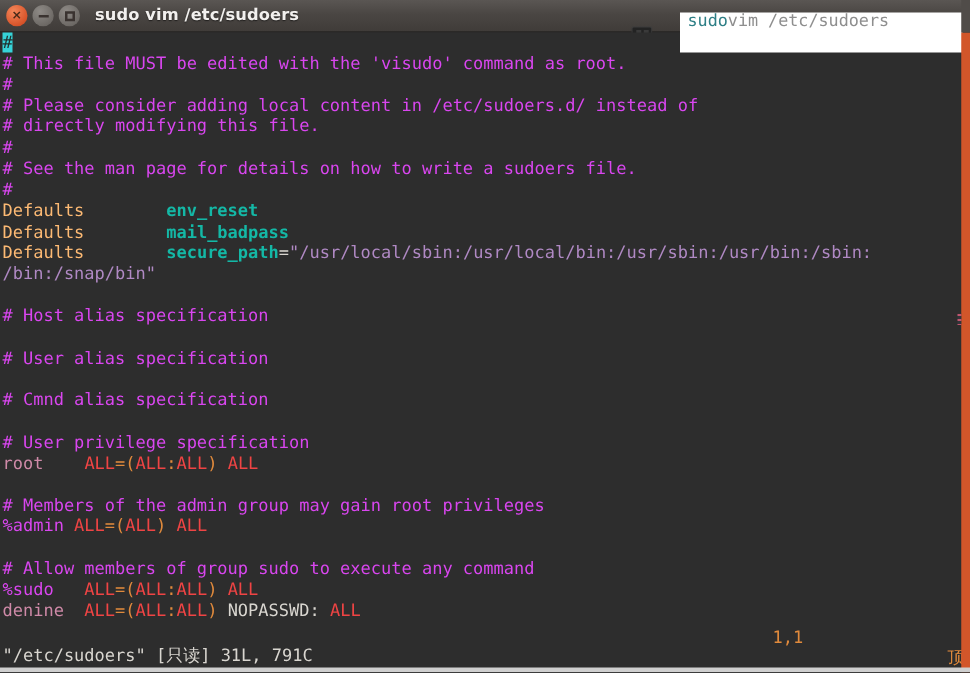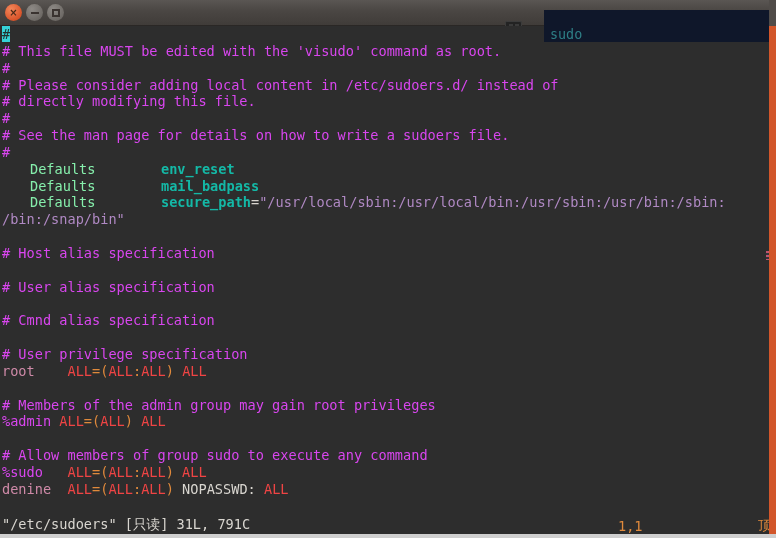--- a/index.html
+++ b/index.html
@@ -61,35 +61,35 @@
   .lines {
     position: absolute; top: 0; left: 0; right: 0;
     font-size: 13.6px; line-height: 16.85px;
     white-space: pre;
     padding-left: 2px;
   }
   .ln { height: 16.85px; }
 
   
   .cmt   { color: #d946ef; }
-  .kw    { color: #86efac; margin-left: 28px; }          
+  .kw    { color: #fdba74; }          
   .opt   { color: #14b8a6; font-weight: bold; }  
   .str   { color: #b089c4; }          
   .user  { color: #cf8aa8; }          
   .grp   { color: #d946ef; }          
   .all   { color: #ef4444; }
   .op    { color: #e08a3c; }          
   .plain { color: #d9d6d0; }
   .cursor { background: #36d3d8; color: #22312f; }
 
   
   .overlay {
     position: absolute; left: 544px; top: 10px; width: 226px; height: 32px;
-    background: #0f172a;
-    display: flex; align-items: flex-end;
+    background: #ffffff;
+    display: flex; align-items: flex-start;
     padding-left: 6px;
     font-size: 13.4px;
     z-index: 5;
   }
   .ov-a { color: #2e7f86; }
   .ov-b { color: #8e8e8e; }
 
   
   .stripe {
     position: absolute; top: 26px; right: 0; width: 7px; height: 512px;
@@ -106,21 +106,21 @@
     background: repeating-linear-gradient(to bottom, #c0556f 0 2px, #33343a 2px 4px);
   }
 
   
   .statusline {
     position: absolute; left: 0; bottom: 4px; width: 776px; height: 18px;
     font-size: 13.6px; color: #d9d6d0; white-space: pre;
     padding-left: 2px;
   }
   .ruler {
-    position: absolute; bottom: 4px; left: 618px;
+    position: absolute; bottom: 20px; left: 618px;
     font-size: 13.6px; color: #e08a3c; white-space: pre;
   }
   .ruler2 {
     position: absolute; bottom: 3px; left: 722px;
     font-size: 13.6px; color: #e08a3c; white-space: pre; margin-left: 36px;
   }
 
   
   .watermark {
     position: absolute; right: 10px; bottom: 18px;
@@ -146,34 +146,36 @@
       <div class="wbtn close">
           <span class="glyph">×</span>
         </div>
       <div class="wbtn min">
           <span class="glyph"></span>
         </div>
       <div class="wbtn max">
           <span class="glyph"></span>
         </div>
     </div>
+    <div class="wtitle">sudo vim /etc/sudoers</div>
   </div>
 
   <div class="stub-icon"></div>
 
   <div class="term">
     <div class="lines" id="editor-lines"><div class="ln"><span class="cursor">#</span></div><div class="ln"><span class="cmt"># This file MUST be edited with the 'visudo' command as root.</span></div><div class="ln"><span class="cmt">#</span></div><div class="ln"><span class="cmt"># Please consider adding local content in /etc/sudoers.d/ instead of</span></div><div class="ln"><span class="cmt"># directly modifying this file.</span></div><div class="ln"><span class="cmt">#</span></div><div class="ln"><span class="cmt"># See the man page for details on how to write a sudoers file.</span></div><div class="ln"><span class="cmt">#</span></div><div class="ln"><span class="kw">Defaults</span><span class="plain">        </span><span class="opt">env_reset</span></div><div class="ln"><span class="kw">Defaults</span><span class="plain">        </span><span class="opt">mail_badpass</span></div><div class="ln"><span class="kw">Defaults</span><span class="plain">        </span><span class="opt">secure_path</span><span class="plain">=</span><span class="str">"/usr/local/sbin:/usr/local/bin:/usr/sbin:/usr/bin:/sbin:</span></div><div class="ln"><span class="str">/bin:/snap/bin"</span></div><div class="ln"><span class="plain"></span></div><div class="ln"><span class="cmt"># Host alias specification</span></div><div class="ln"><span class="plain"></span></div><div class="ln"><span class="cmt"># User alias specification</span></div><div class="ln"><span class="plain"></span></div><div class="ln"><span class="cmt"># Cmnd alias specification</span></div><div class="ln"><span class="plain"></span></div><div class="ln"><span class="cmt"># User privilege specification</span></div><div class="ln"><span class="user">root</span><span class="plain">    </span><span class="all">ALL</span><span class="op">=(</span><span class="all">ALL</span><span class="op">:</span><span class="all">ALL</span><span class="op">)</span><span class="plain"> </span><span class="all">ALL</span></div><div class="ln"><span class="plain"></span></div><div class="ln"><span class="cmt"># Members of the admin group may gain root privileges</span></div><div class="ln"><span class="grp">%admin</span><span class="plain"> </span><span class="all">ALL</span><span class="op">=(</span><span class="all">ALL</span><span class="op">)</span><span class="plain"> </span><span class="all">ALL</span></div><div class="ln"><span class="plain"></span></div><div class="ln"><span class="cmt"># Allow members of group sudo to execute any command</span></div><div class="ln"><span class="grp">%sudo</span><span class="plain">   </span><span class="all">ALL</span><span class="op">=(</span><span class="all">ALL</span><span class="op">:</span><span class="all">ALL</span><span class="op">)</span><span class="plain"> </span><span class="all">ALL</span></div><div class="ln"><span class="user">denine</span><span class="plain">  </span><span class="all">ALL</span><span class="op">=(</span><span class="all">ALL</span><span class="op">:</span><span class="all">ALL</span><span class="op">)</span><span class="plain"> </span><span class="plain">NOPASSWD:</span><span class="plain"> </span><span class="all">ALL</span></div></div>
 
     <div class="statusline">"/etc/sudoers" [只读] 31L, 791C</div>
     <div class="ruler">1,1</div>
     <div class="ruler2">顶端</div>
   </div>
 
   <div class="overlay">
     <span class="ov-a">sudo</span>
+      <span class="ov-b"> vim /etc/sudoers</span>
   </div>
 
   <div class="stripe"></div>
   <div class="stripe-cap"></div>
   <div class="speck"></div>
 
 
   <div class="bottom-edge"></div>
 </div>
 

